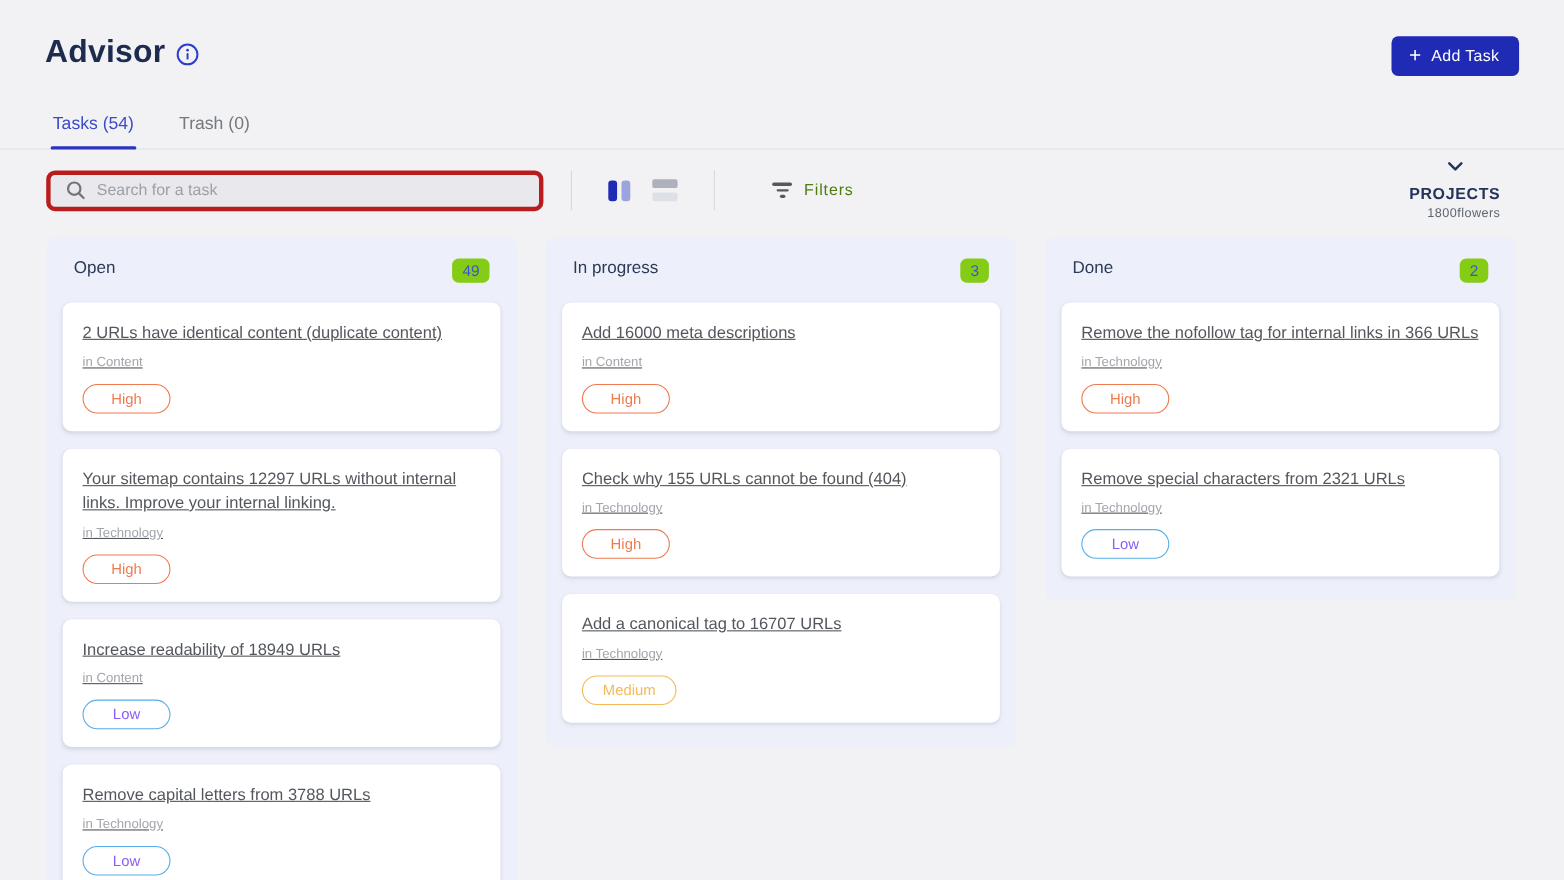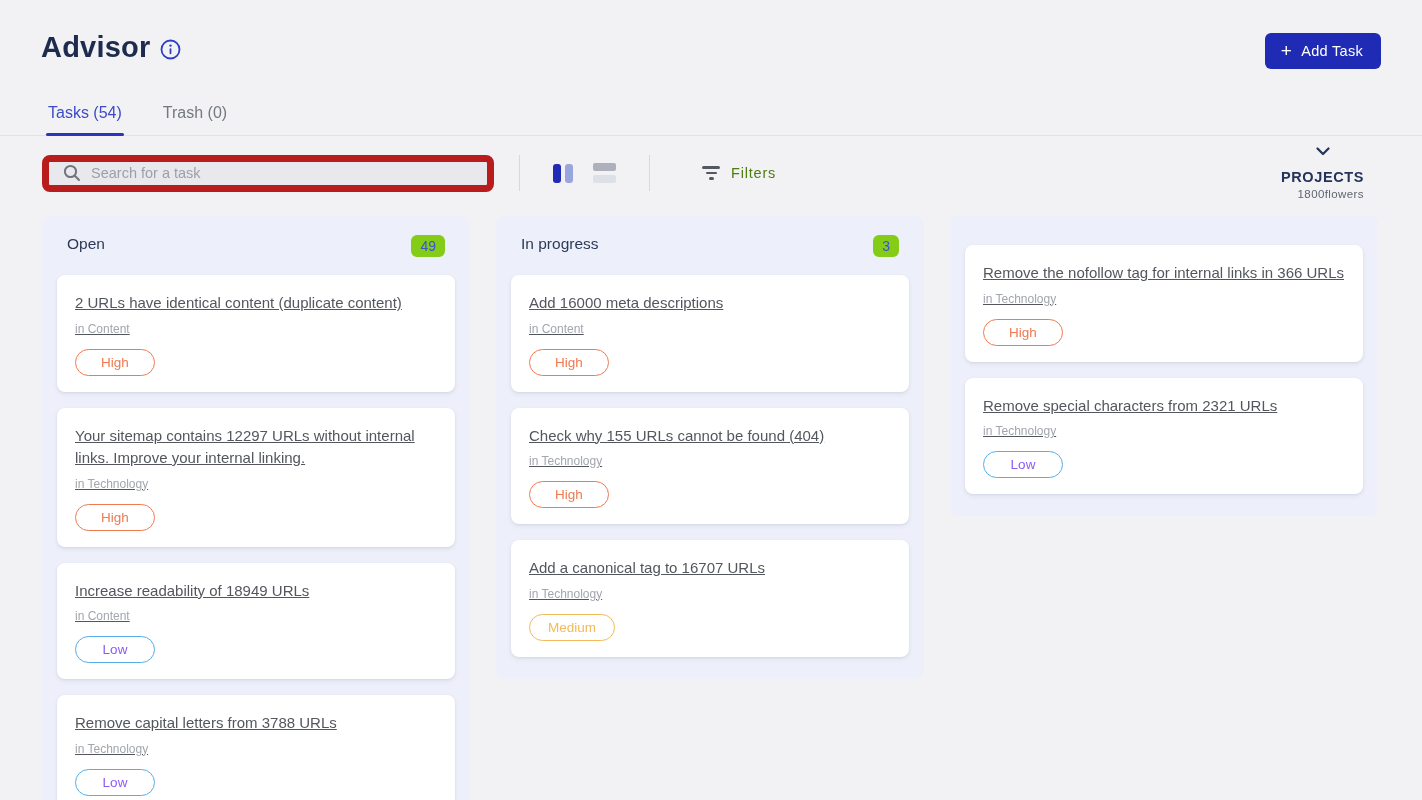--- a/index.html
+++ b/index.html
@@ -49,21 +49,21 @@
   }
 
   
   .toolbar {
     display: flex; align-items: center;
     margin: 18px 41px 0 42px; height: 38px;
   }
   .search-box {
     display: flex; align-items: center; gap: 10px;
     width: 452px; height: 37px;
-    background: #e9e9ed; border: 7px solid #b91c1c; border-radius: 8px;
+    background: #e9e9ed; border: 4px solid #b91c1c; border-radius: 8px;
     padding: 0 14px; cursor: text;
   }
   .search-box input {
     border: none; outline: none; background: transparent;
     font-size: 14.5px; color: #53575d; width: 100%;
     font-family: inherit;
   }
   .search-box input::placeholder { color: #9ba0a8; }
 
   .v-divider { width: 1px; height: 36px; background: #d8d8de; }
@@ -253,20 +253,24 @@
       <span class="pill pill-high">High</span>
     </div>
     <div class="card">
       <div class="card-title">Add a canonical tag to 16707 URLs</div>
       <div class="card-category">in Technology</div>
       <span class="pill pill-medium">Medium</span>
     </div>
   </div>
 
   <div class="column">
+    <div class="col-header">
+      <span class="col-title">Done</span>
+      <span class="col-count">2</span>
+    </div>
     <div class="card">
       <div class="card-title">Remove the nofollow tag for internal links in 366 URLs</div>
       <div class="card-category">in Technology</div>
       <span class="pill pill-high">High</span>
     </div>
     <div class="card">
       <div class="card-title">Remove special characters from 2321 URLs</div>
       <div class="card-category">in Technology</div>
       <span class="pill pill-low">Low</span>
     </div>

